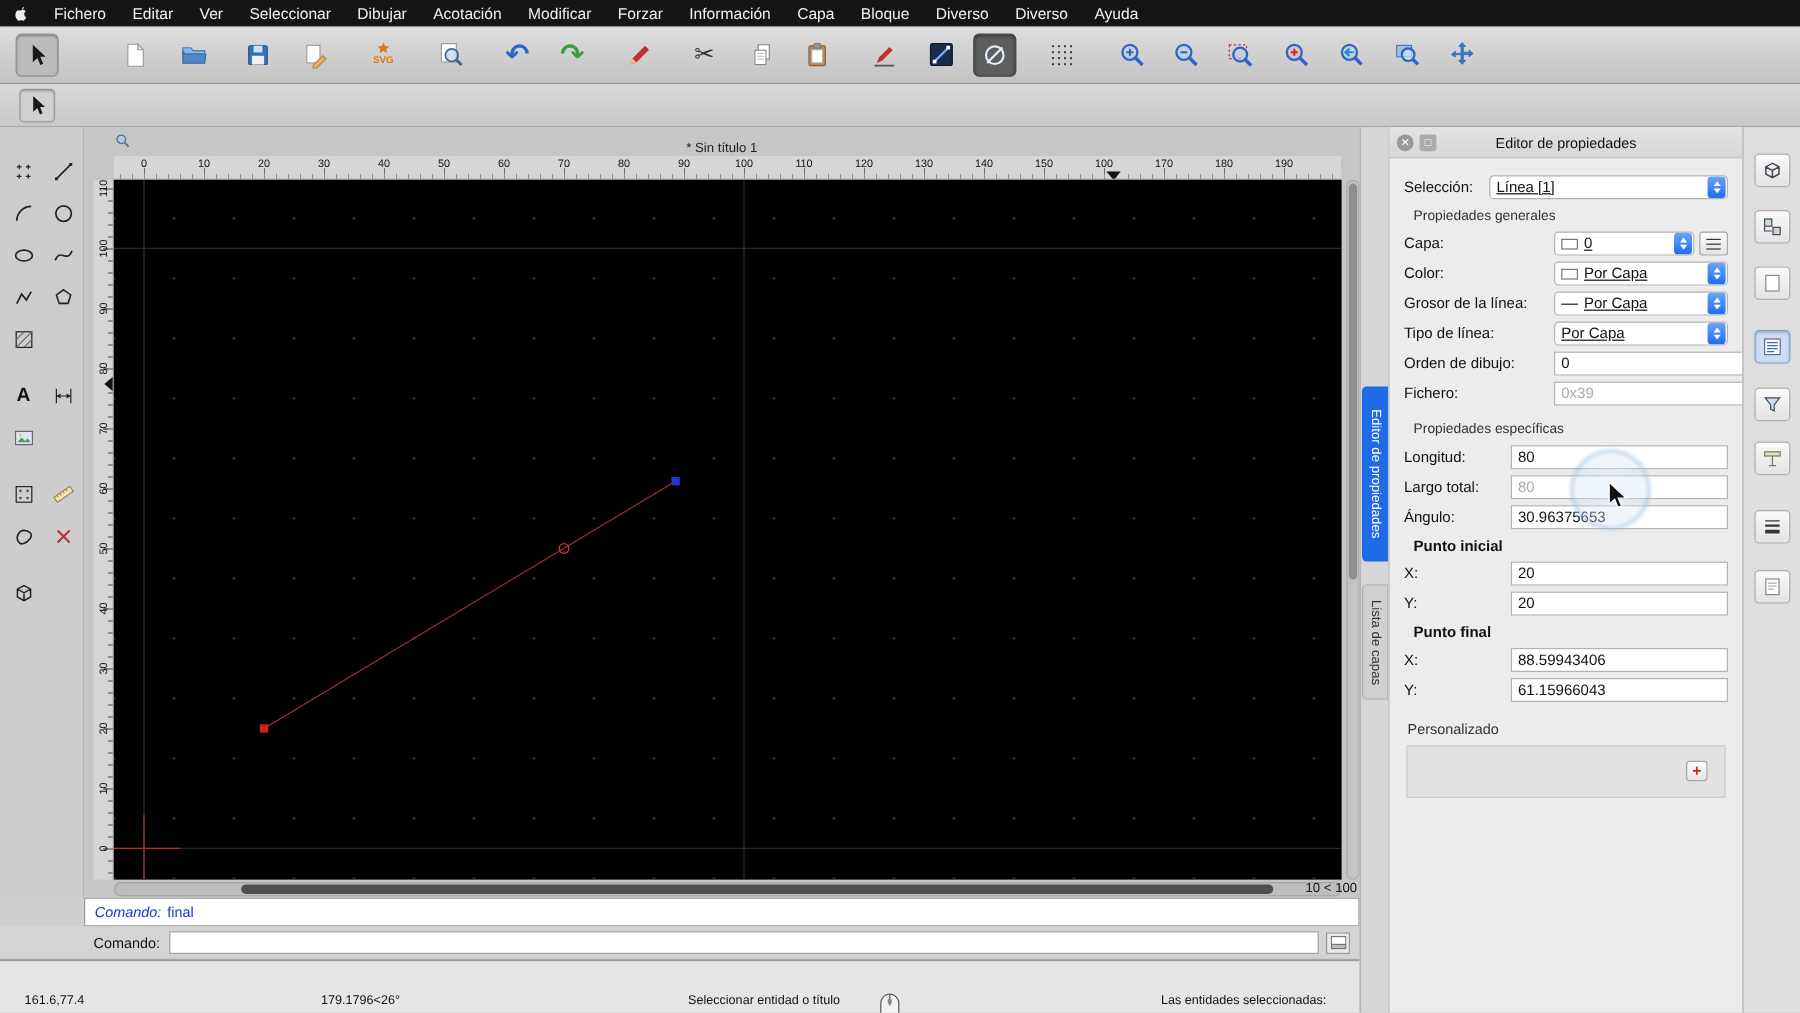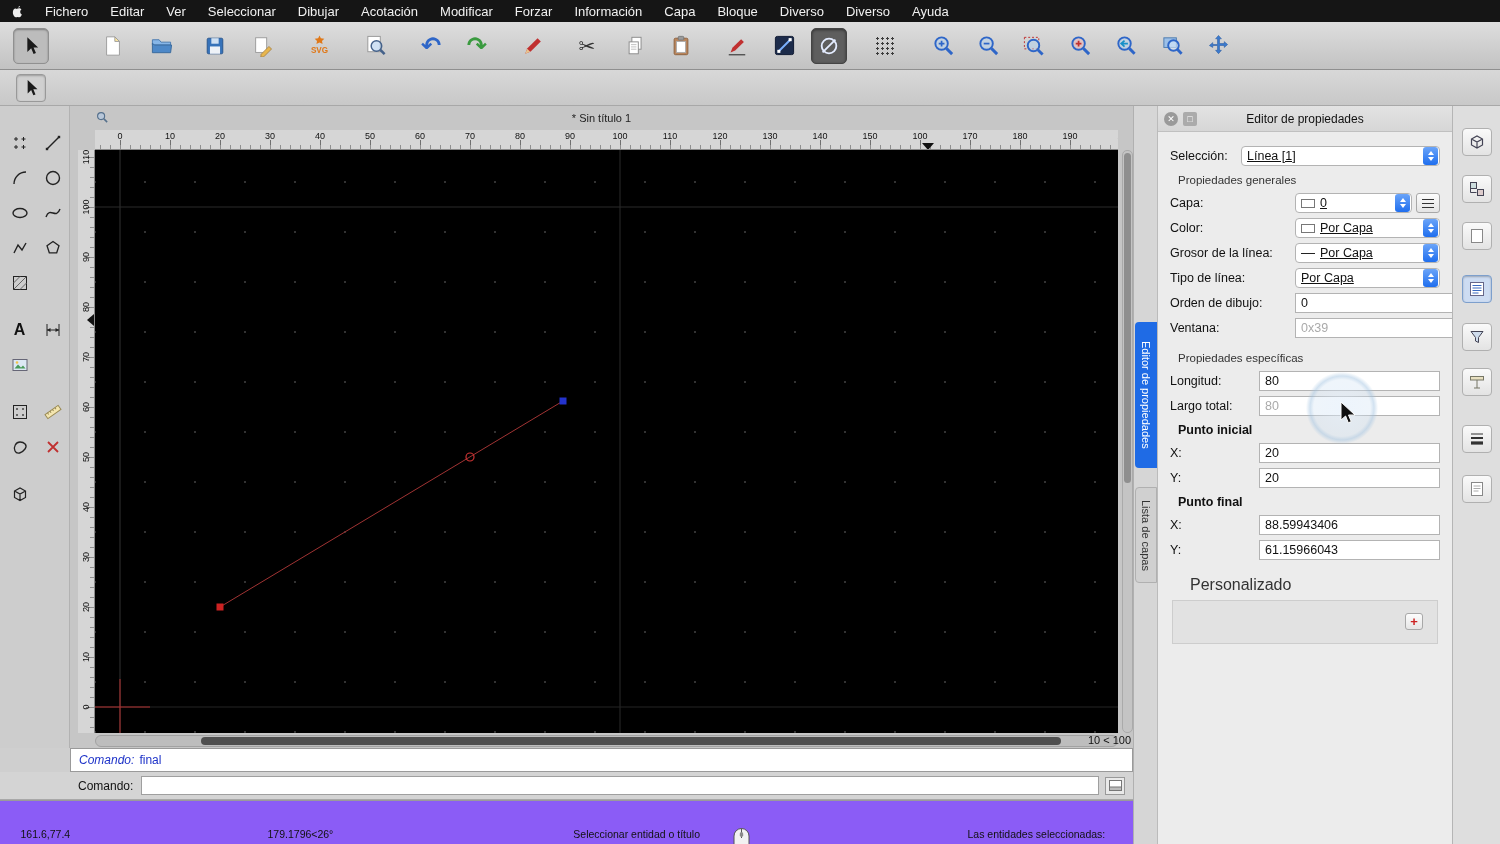--- a/index.html
+++ b/index.html
@@ -26,21 +26,21 @@
 
 
 .palette{position:absolute;left:0;top:106px;width:70px;height:642px;background:#cdcdcd;border-right:1px solid #b2b2b2;padding-top:24px;}
 .prow-tools{display:flex;justify-content:flex-start;padding-left:6px;gap:6px;margin-bottom:9px;}
 .ptool{width:27px;height:26px;border:1px solid transparent;background:transparent;display:flex;align-items:center;justify-content:center;border-radius:3px;}
 .pgap{height:12px;}
 .atool{font-size:16px;font-weight:bold;color:#111;}
 
 
 .docarea{position:absolute;left:70px;top:106px;width:1063px;height:642px;background:#c6c6c6;}
-.doctitle{position:absolute;left:0;top:0;width:100%;height:24px;display:flex;align-items:center;justify-content:center;font-size:11px;color:#222;}
+.doctitle{position:absolute;left:0;top:0;width:100%;height:24px;display:flex;align-items:flex-end;justify-content:center;font-size:11px;color:#222;}
 .doctitle .zicon{position:absolute;left:26px;top:5px;}
 .ruler-top{position:absolute;left:25px;top:24px;width:1023px;height:20px;background:#d6d6d6;border-bottom:1px solid #8a8a8a;overflow:hidden;
  background-image:repeating-linear-gradient(to right,#8f8f8f 0 1px,transparent 1px 10px),repeating-linear-gradient(to right,#6f6f6f 0 1px,transparent 1px 50px);
  background-size:100% 4px,100% 9px;background-position:left 5px bottom 0,left 25px bottom 0;background-repeat:no-repeat;background-color:#d6d6d6;}
 .ruler-top-nums{display:flex;}
 .ruler-top-nums span{width:50px;flex:none;text-align:center;font-size:9px;color:#111;padding-top:1px;}
 .marker-top{position:absolute;top:13px;width:0;height:0;border-left:6px solid transparent;border-right:6px solid transparent;border-top:7px solid #111;}
 .ruler-left{position:absolute;left:8px;top:44px;width:17px;height:583px;background-color:#d6d6d6;border-right:1px solid #8a8a8a;overflow:hidden;
  background-image:repeating-linear-gradient(to bottom,#8f8f8f 0 1px,transparent 1px 10px),repeating-linear-gradient(to bottom,#6f6f6f 0 1px,transparent 1px 50px);
  background-size:4px 100%,8px 100%;background-position:right 0 top 7px,right 0 top 7px;background-repeat:no-repeat;}
@@ -57,21 +57,21 @@
 .vthumb{position:absolute;left:1px;top:2px;width:7px;height:330px;background:#8f8f8f;border-radius:4px;}
 .gridlabel{position:absolute;right:2px;top:628px;font-size:11px;color:#111;}
 
 
 .cmdhistory{position:absolute;left:70px;top:748px;width:1063px;height:24px;background:#fff;border:1px solid #9a9a9a;font-size:12px;display:flex;align-items:center;padding-left:8px;color:#1d32c8;}
 .cmdhistory .clabel{font-style:italic;margin-right:5px;}
 .cmdrow{position:absolute;left:0;top:772px;width:1133px;height:28px;background:#d4d4d4;display:flex;align-items:center;border-bottom:1px solid #a8a8a8;}
 .cmdrow .clabel2{font-size:12px;color:#111;margin-left:78px;margin-right:8px;}
 .cmdinput{width:958px;height:19px;border:1px solid #9f9f9f;background:#fff;font-size:12px;padding:0 4px;}
 .cmdbtn{width:20px;height:18px;margin-left:6px;border:1px solid #999;background:#e9e9e9;display:flex;align-items:center;justify-content:center;}
-.statusbar{position:absolute;left:0;top:800px;width:1133px;height:44px;background:#8b5cf6;border-top:1px solid #9a9a9a;font-size:10.5px;color:#111;}
+.statusbar{position:absolute;left:0;top:800px;width:1133px;height:44px;background:#e5e5e5;border-top:1px solid #9a9a9a;font-size:10.5px;color:#111;}
 .sb{position:absolute;line-height:21px;white-space:pre;}
 .sb.right{text-align:right;}
 
 
 .tabstrip{position:absolute;left:1133px;top:106px;width:24px;height:738px;background:#d6d6d6;border-left:1px solid #b0b0b0;}
 .vtab{position:absolute;left:1px;width:22px;writing-mode:vertical-rl;display:flex;align-items:center;justify-content:center;font-size:11px;border-radius:4px 0 0 4px;}
 .vtab.blue{top:216px;height:146px;background:#1f6be5;color:#fff;}
 .vtab.gray{top:381px;height:96px;background:#d0d0d0;color:#333;border:1px solid #b0b0b0;}
 
 
@@ -94,21 +94,21 @@
 .swrect{width:14px;height:9px;background:#fff;border:1px solid #777;margin-right:5px;flex:none;}
 .swline{width:14px;height:0;border-top:1px solid #222;margin-right:5px;flex:none;}
 .hamb{width:24px;height:20px;margin-left:4px;border:1px solid #a8a8a8;border-radius:3px;background:linear-gradient(#fcfcfc,#e4e4e4);display:flex;align-items:center;justify-content:center;flex:none;}
 .hlines{width:12px;height:9px;border-top:1.5px solid #333;border-bottom:1.5px solid #333;position:relative;}
 .hlines:after{content:"";position:absolute;left:0;top:3px;width:12px;border-top:1.5px solid #333;}
 .pin{height:20px;border:1px solid #b3b3b3;background:#fff;font-size:12.5px;padding:0 5px;color:#111;}
 .pin.muted{color:#aaa;}
 .prow.g .pin{flex:1;}
 .prow.s .pin{flex:1;}
 .psub{font-weight:bold;margin:7px 0 6px 20px;}
-.customlbl{font-size:16px;color:#333;margin:16px 0 6px 32px;}
+.customlbl{font-size:12px;color:#333;margin:16px 0 6px 15px;}
 .custombox{margin:0 14px;height:44px;background:#e2e2e2;border:1px solid #cdcdcd;position:relative;}
 .addbtn{position:absolute;right:14px;top:12px;width:18px;height:17px;border:1px solid #a8a8a8;border-radius:3px;background:linear-gradient(#fcfcfc,#e6e6e6);color:#cc2222;font-size:13px;font-weight:bold;line-height:14px;text-align:center;padding:0;}
 
 
 .rightstrip{position:absolute;left:1452px;top:106px;width:48px;height:738px;background:#dedede;border-left:1px solid #b5b5b5;}
 .rbtn{position:absolute;left:9px;width:30px;height:28px;border:1px solid #b0b0b0;border-radius:4px;background:linear-gradient(#fafafa,#e3e3e3);display:flex;align-items:center;justify-content:center;}
 .rbtn.pressed{background:#cddcf2;border-color:#7d9fcc;box-shadow:inset 0 1px 2px rgba(0,0,0,.25);}
 
 
 .halo{position:absolute;left:1305px;top:371px;width:74px;height:74px;border-radius:50%;pointer-events:none;z-index:60;
@@ -644,33 +644,37 @@
       </div>
     </div>
 
 
     <div class="prow g">
       <span class="plabel">Orden de dibujo:</span>
       <input class="pin" value="0" style="">
     </div>
 
     <div class="prow g">
-      <span class="plabel">Ventana:</span>
+      <span class="plabel">Fichero:</span>
       <input class="pin muted" value="0x39" style="">
     </div>
 
     <div class="psection" style="margin-top:14px;">Propiedades específicas</div>
 
     <div class="prow s">
       <span class="plabel">Longitud:</span>
       <input class="pin" value="80" style="">
     </div>
     <div class="prow s">
       <span class="plabel">Largo total:</span>
       <input class="pin muted" value="80" style="">
+    </div>
+    <div class="prow s">
+      <span class="plabel">Ángulo:</span>
+      <input class="pin" value="30.96375653" style="">
     </div>
 
     <div class="psub">Punto inicial</div>
     <div class="prow s">
       <span class="plabel">X:</span>
       <input class="pin" value="20" style="">
     </div>
     <div class="prow s">
       <span class="plabel">Y:</span>
       <input class="pin" value="20" style="">

